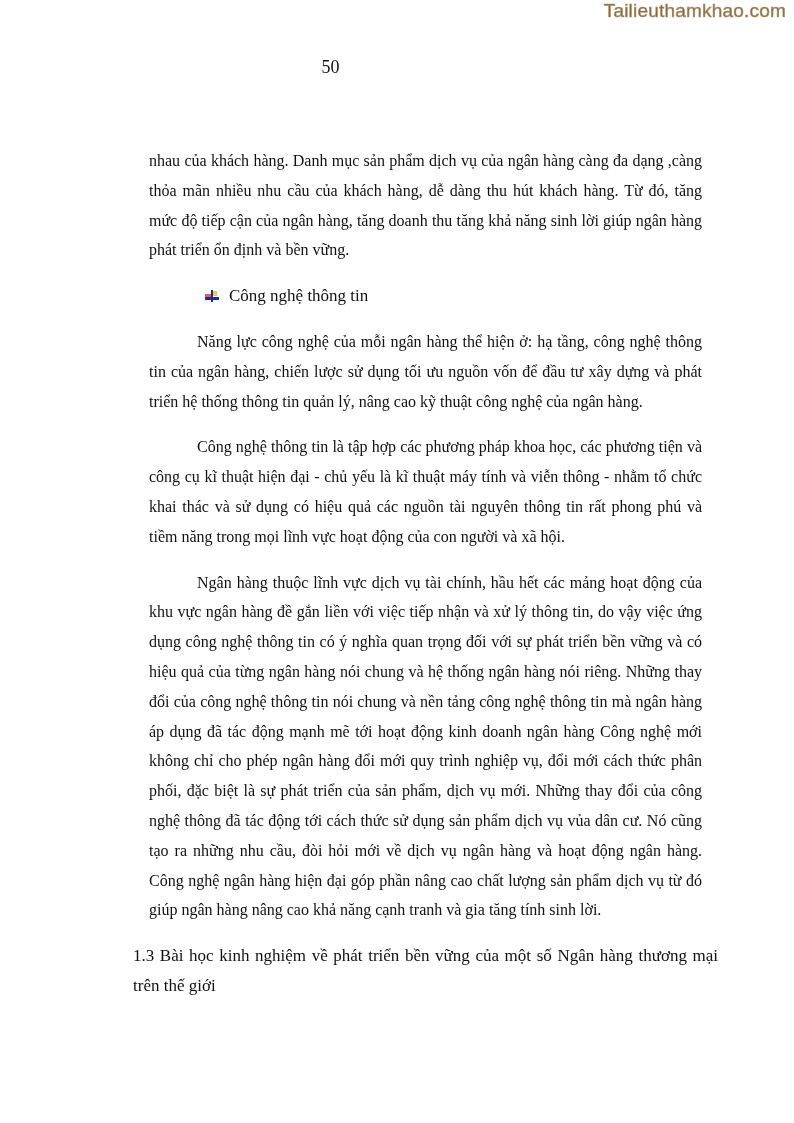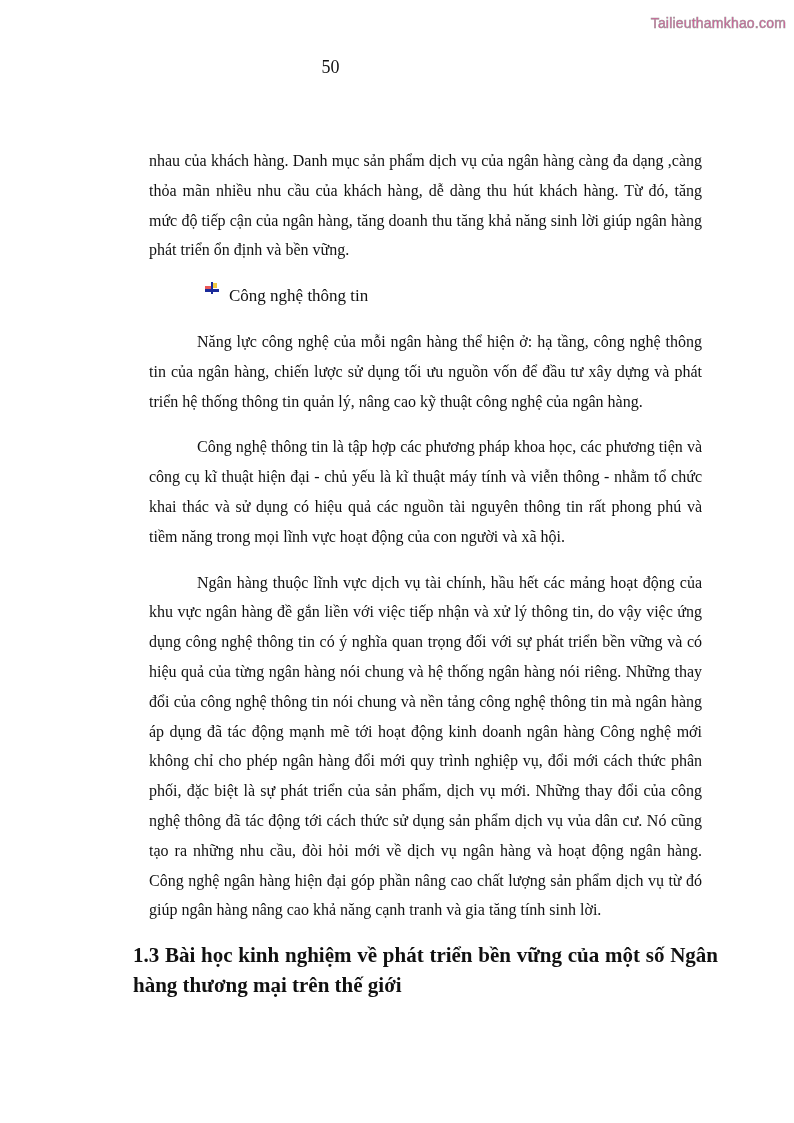--- a/index.html
+++ b/index.html
@@ -1,30 +1,30 @@
 <!DOCTYPE html>
 <html><head>
   <meta charset="utf-8">
   <style>
     html, body { margin:0; padding:0; background:#ffffff; }
     body { width:794px; height:1123px; position:relative; overflow:hidden;
       font-family:"Liberation Serif", "DejaVu Serif", serif; color:#111; }
-    .watermark { position:absolute; top:15px; right:8px; font-family:"Liberation Sans", sans-serif;
-      font-size:14px; color:#ec4899; -webkit-text-stroke:0.6px #9a9a9a; letter-spacing:0.2px; }
+    .watermark { position:absolute; top:0; right:8px; font-family:"Liberation Sans", sans-serif;
+      font-size:19px; color:#a16207; -webkit-text-stroke:0.6px #9a9a9a; letter-spacing:0.2px; }
     .page-number { position:absolute; top:57px; left:0; width:661px; text-align:center; font-size:18px; }
     .content { position:absolute; left:133px; top:130px; width:585px; }
     p { margin:16px; font-size:16px; line-height:29.8px; text-align:justify; }
     .indent { text-indent:48px; }
-    .bullet-line { font-size:17px; line-height:29.8px; padding-left:72px; display:flex; }
+    .bullet-line { font-size:17px; line-height:29.8px; padding-left:72px; display:flex; align-items:center; }
     .bullet-icon { width:14px; height:14px; position:relative; display:inline-block; margin-right:10px; }
     .bullet-icon .v { position:absolute; left:6px; top:1px; width:2px; height:12px; background:#1a2a9a; }
     .bullet-icon .h { position:absolute; left:0; top:8px; width:14px; height:3px; background:#1a2a9a; }
     .bullet-icon .r { position:absolute; left:0px; top:5px; width:6px; height:6px; background:#e63a3a; opacity:.85; }
     .bullet-icon .y { position:absolute; left:7px; top:2px; width:5px; height:5px; background:#f0c020; opacity:.85; }
-    h2 { margin:12px 0 0 0; font-size:21px; line-height:29.8px; font-weight:bold; text-align:justify; }
+    h2 { margin:12px 0 0 0; font-size:17px; line-height:29.8px; font-weight:normal; text-align:justify; }
   </style>
 </head>
 <body>
 
 <div class="watermark">Tailieuthamkhao.com</div>
 <div class="page-number">50</div>
 
 <div class="content">
   <p>nhau của khách hàng. Danh mục sản phẩm dịch vụ của ngân hàng càng đa dạng ,càng thỏa mãn nhiều nhu cầu của khách hàng, dễ dàng thu hút khách hàng. Từ đó, tăng mức độ tiếp cận của ngân hàng, tăng doanh thu tăng khả năng sinh lời giúp ngân hàng phát triển ổn định và bền vững.</p>
   <div class="bullet-line">

